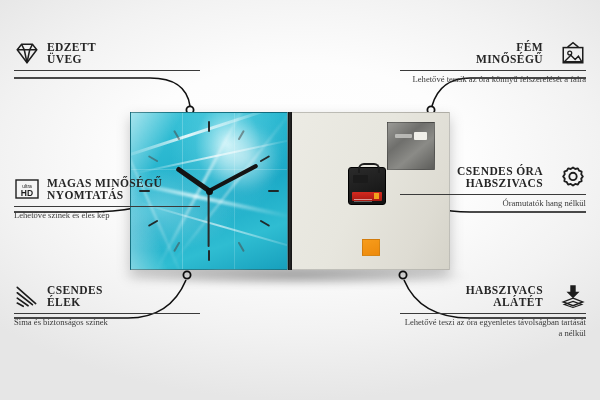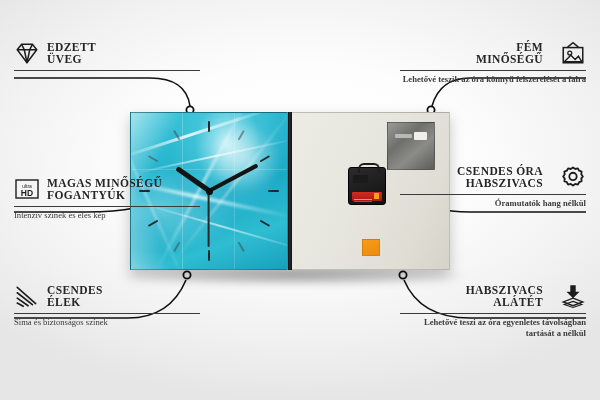--- a/index.html
+++ b/index.html
@@ -94,21 +94,21 @@
   .t1,.t2{
     font-family:"Liberation Serif", serif;
     font-size:11.5px;font-weight:700;color:#262626;letter-spacing:.4px;
     white-space:nowrap;
   }
   .rule{height:1px;background:#3a3a3a;margin:4px 0 3px;width:100%;}
   .sub{
     font-family:"Liberation Serif", serif;
     font-size:8.6px;color:#3b3b3b;line-height:1.3;
   }
-  .callout.right .sub{text-align:right;font-weight:bold;}
+  .callout.right .sub{text-align:right;}
 
   .c-glass{left:14px;top:40px;}
   .c-print{left:14px;top:176px;}
   .c-edges{left:14px;top:283px;}
   .c-handles{right:14px;top:40px;width:186px;}
   .c-mech{right:14px;top:164px;width:186px;}
   .c-foam{right:14px;top:283px;width:186px;}
 
   .connectors{position:absolute;inset:0;pointer-events:none;}
   .cn{fill:none;stroke:#111;stroke-width:1.6;}
@@ -232,25 +232,25 @@
 
   <div class="callout left c-print">
     <div class="head">
       <svg class="ico" viewBox="0 0 26 26">
         <rect x="2" y="4" width="22" height="18" fill="none" stroke="#1d1d1d" stroke-width="1.4"></rect>
         <text x="13" y="11.5" font-family="Liberation Sans, sans-serif" font-size="5" text-anchor="middle" fill="#1d1d1d">ultra</text>
         <text x="13" y="19.5" font-family="Liberation Sans, sans-serif" font-size="8.5" font-weight="bold" text-anchor="middle" fill="#1d1d1d">HD</text>
       </svg>
       <div class="titles">
         <div class="t1">MAGAS MINŐSÉGŰ</div>
-        <div class="t2">FOGANTYÚK</div>
-      </div>
-    </div>
-    <div class="rule"></div>
-    <div class="sub">Intenzív színek és éles kép</div>
+        <div class="t2">NYOMTATÁS</div>
+      </div>
+    </div>
+    <div class="rule"></div>
+    <div class="sub">Lehetővé színek és éles kép</div>
   </div>
 
   <div class="callout left c-edges">
     <div class="head">
       <svg class="ico" viewBox="0 0 24 24">
         <g stroke="#1d1d1d" stroke-width="1.5" stroke-linecap="round">
           <path d="M3 4 L20 19"></path>
             <path d="M3 9 L17 20"></path>
             <path d="M3 14 L13 21"></path>
             <path d="M3 18.5 L8.5 21.5"></path>

